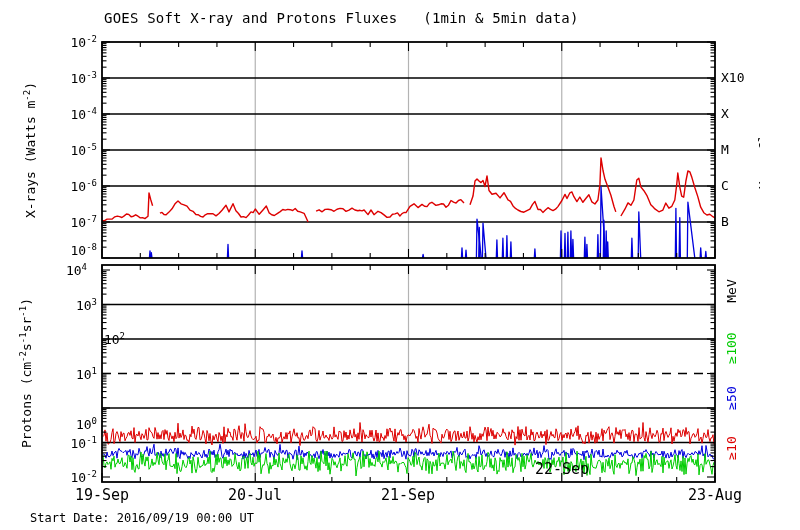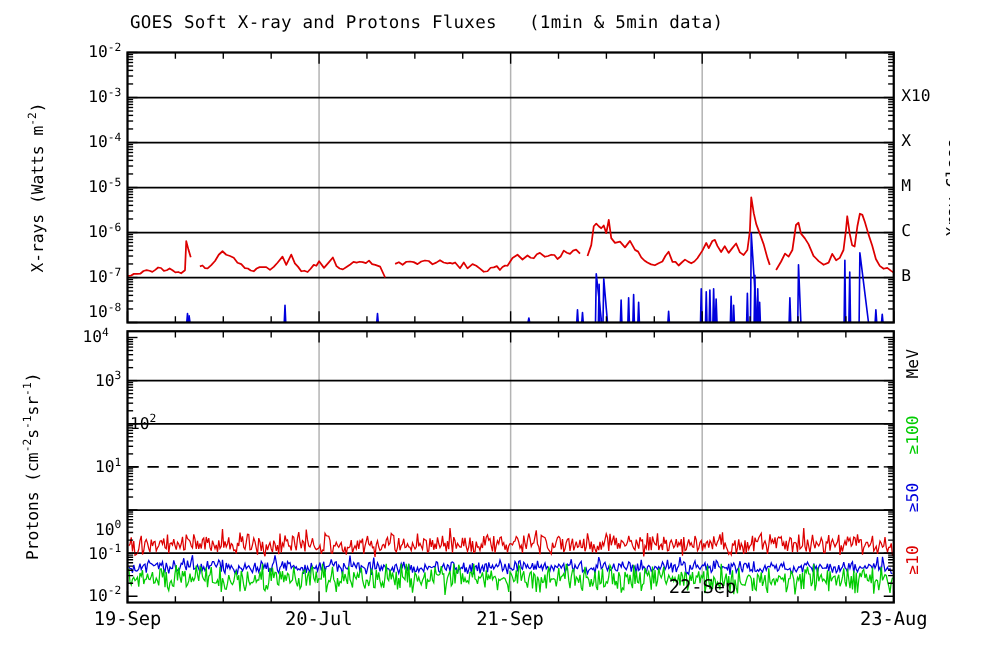--- a/index.html
+++ b/index.html
@@ -394,20 +394,21 @@
   <div class="txt daylabel" style="left:715px;top:486px;">23-Aug</div>
 
   <div class="txt classlabel" style="left:721px;top:78px;">X10</div>
   <div class="txt classlabel" style="left:721px;top:114px;">X</div>
   <div class="txt classlabel" style="left:721px;top:150px;">M</div>
   <div class="txt classlabel" style="left:721px;top:186px;">C</div>
   <div class="txt classlabel" style="left:721px;top:222px;">B</div>
 
   <div class="txt vlab" style="left:763px;top:150px;">Xray Class</div>
 
+  <div class="txt small" style="left:30px;top:511px;">Start Date: 2016/09/19 00:00 UT</div>
 
   <div class="txt helio" style="left:787px;top:455px;">HELIO: 2017/07/20</div>
 <div class="txt ticklabel" style="left:97px;top:42px;">10<sup>-2</sup></div>
     <div class="txt ticklabel" style="left:97px;top:78px;">10<sup>-3</sup></div>
     <div class="txt ticklabel" style="left:97px;top:114px;">10<sup>-4</sup></div>
     <div class="txt ticklabel" style="left:97px;top:150px;">10<sup>-5</sup></div>
     <div class="txt ticklabel" style="left:97px;top:186px;">10<sup>-6</sup></div>
     <div class="txt ticklabel" style="left:97px;top:222px;">10<sup>-7</sup></div>
     <div class="txt ticklabel" style="left:97px;top:250px;text-align:center;">10<sup>-8</sup></div>
     <div class="txt ticklabel" style="left:87px;top:270px;">10<sup>4</sup></div>

